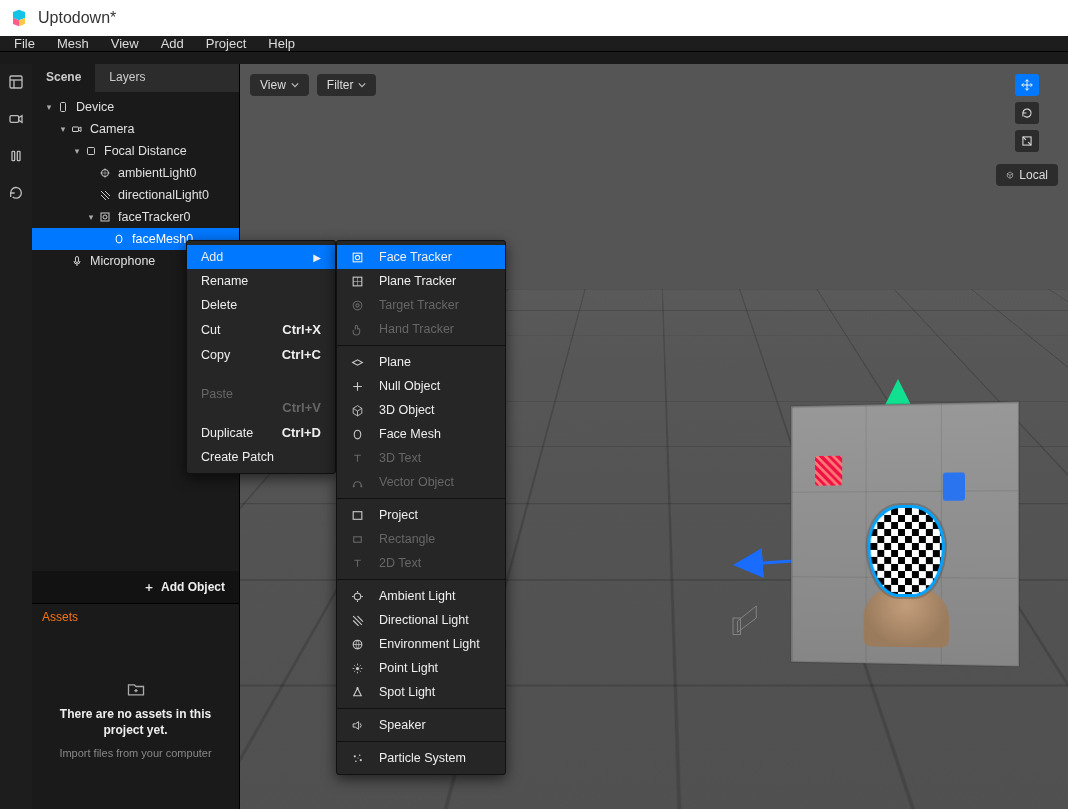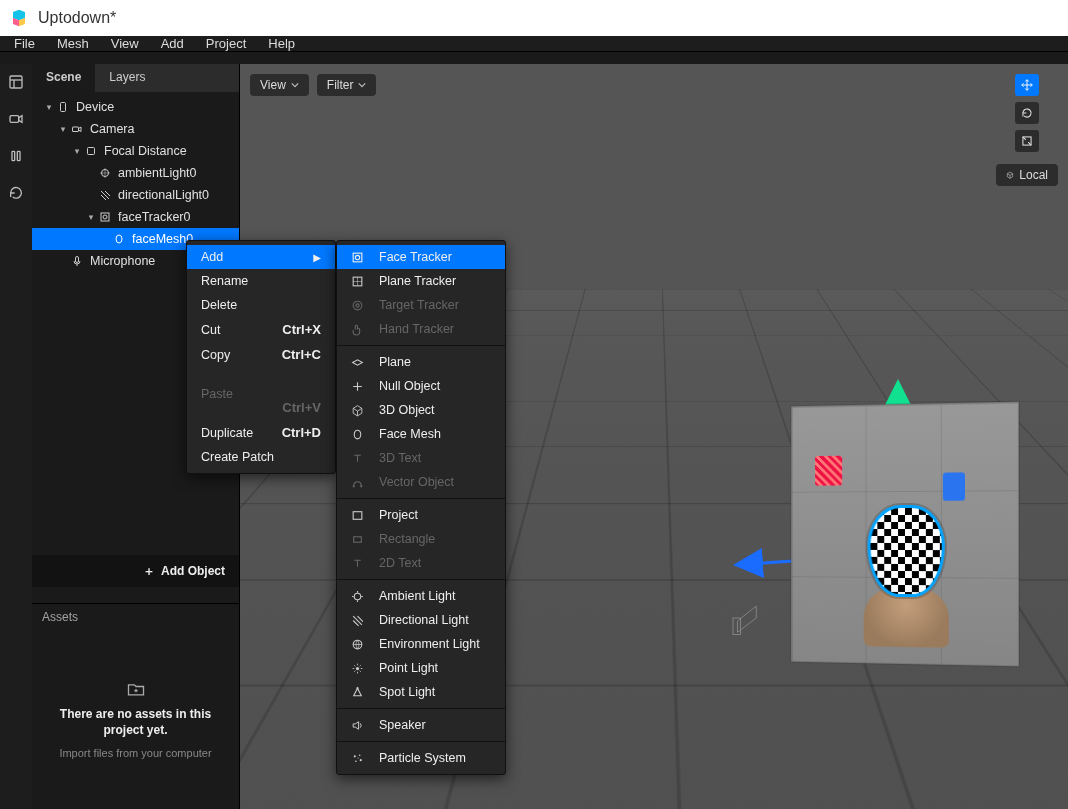--- a/index.html
+++ b/index.html
@@ -125,23 +125,22 @@
   gap: 6px;
   font-size: 12px;
   color: #eee;
   font-weight: 600;
 }
 .assets-header {
   height: 26px;
   background: #1a1a1a;
   padding: 6px 10px;
   font-size: 12px;
-  color: #a3a3a3;
+  color: #f97316;
   border-top: 1px solid #000;
-  margin-top: 16px;
 }
 .assets-body {
   height: 180px;
   background: #1a1a1a;
   display: flex;
   flex-direction: column;
   align-items: center;
   justify-content: center;
   color: #aaa;
   font-size: 12px;

